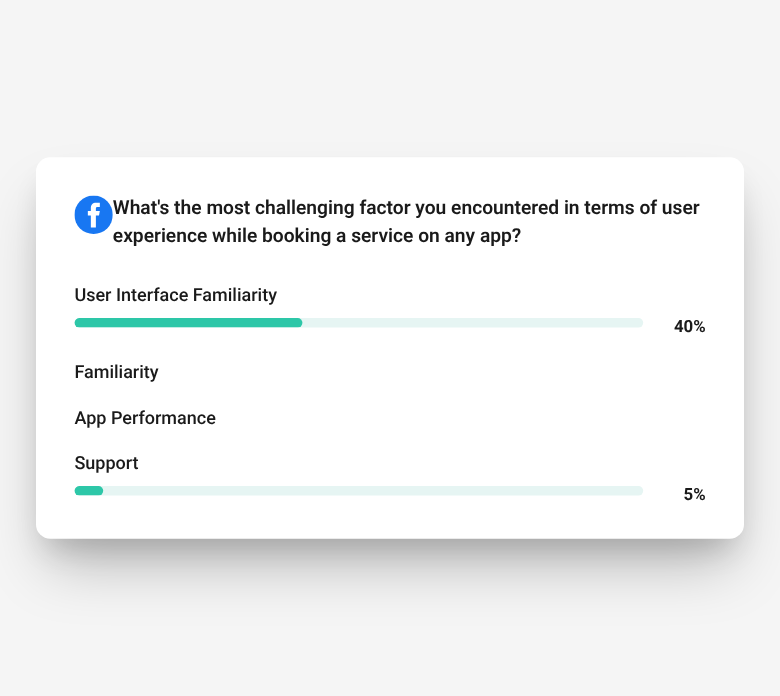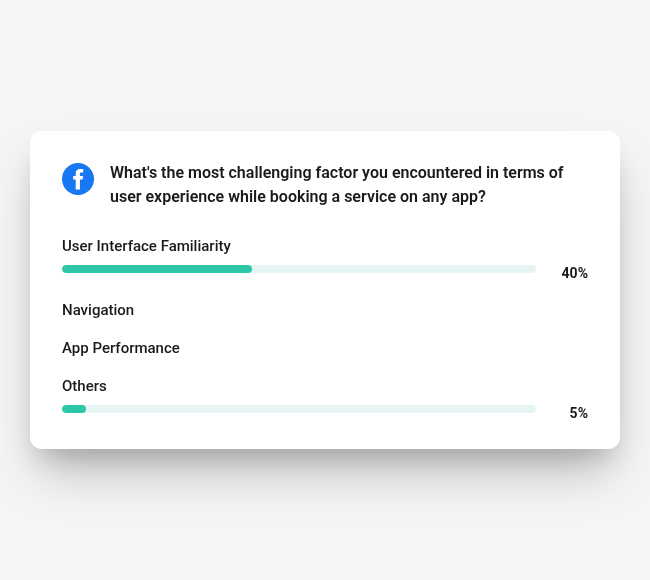--- a/index.html
+++ b/index.html
@@ -19,21 +19,20 @@
     .card {
       background: #ffffff;
       border-radius: 12px;
       padding: 30px 32px 28px 32px;
       width: 590px;
       box-shadow: 0 30px 50px -10px rgba(0,0,0,0.25), 0 15px 25px -8px rgba(0,0,0,0.15);
       position: relative;
     }
     .header {
       display: flex;
-      gap: 16px;
       margin-bottom: 28px;
       align-items: flex-start;
     }
     .fb-icon {
       flex-shrink: 0;
       width: 32px;
       height: 32px;
       margin-top: 2px;
     }
     .question {
@@ -102,32 +101,32 @@
       <div class="result-label">User Interface Familiarity</div>
       <div class="result-bar-row">
         <div class="bar-track">
           <div class="bar-fill" style="width:40%"></div>
         </div>
         <div class="bar-pct">40%</div>
       </div>
     </div>
 
     <div class="result-item">
-      <div class="result-label">Navigation</div>
+      <div class="result-label">Familiarity</div>
     </div>
 
     <div class="result-item">
       <div class="result-label">App Performance</div>
     </div>
 
     <div class="result-item">
     </div>
 
     <div class="result-item">
-      <div class="result-label">Others</div>
+      <div class="result-label">Support</div>
       <div class="result-bar-row">
         <div class="bar-track">
           <div class="bar-fill" style="width:5%"></div>
         </div>
         <div class="bar-pct">5%</div>
       </div>
     </div>
   </div>
 </div>
 

